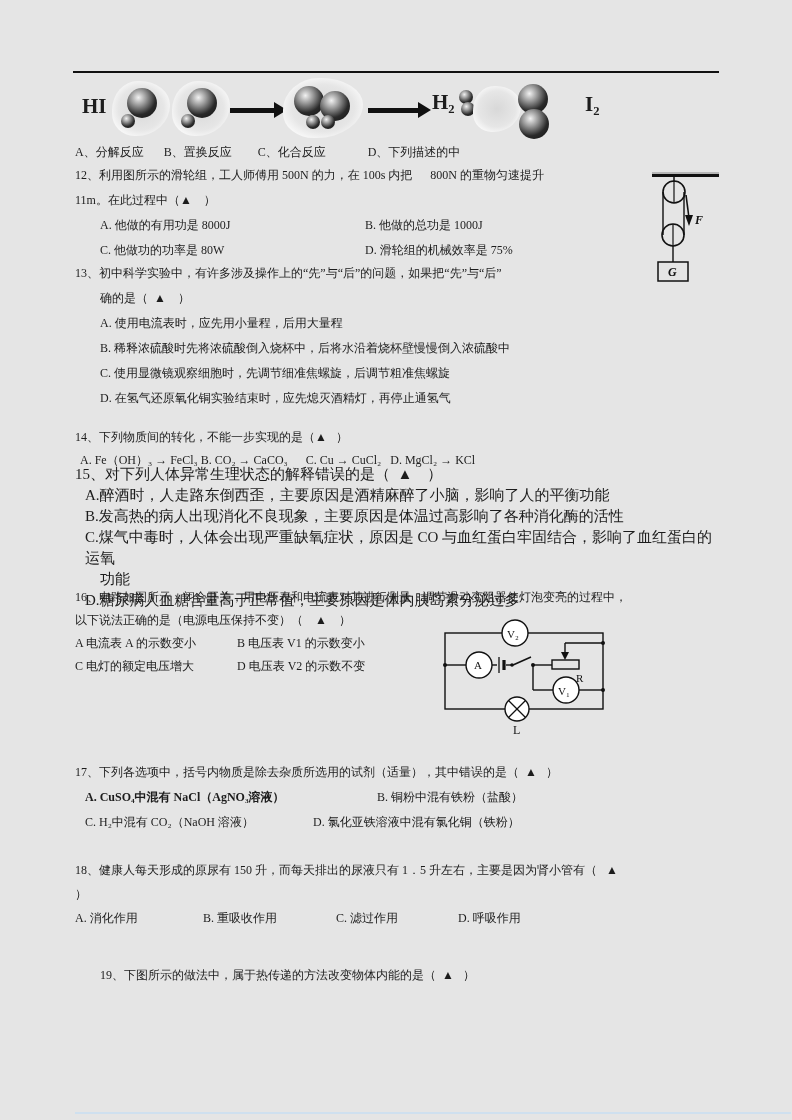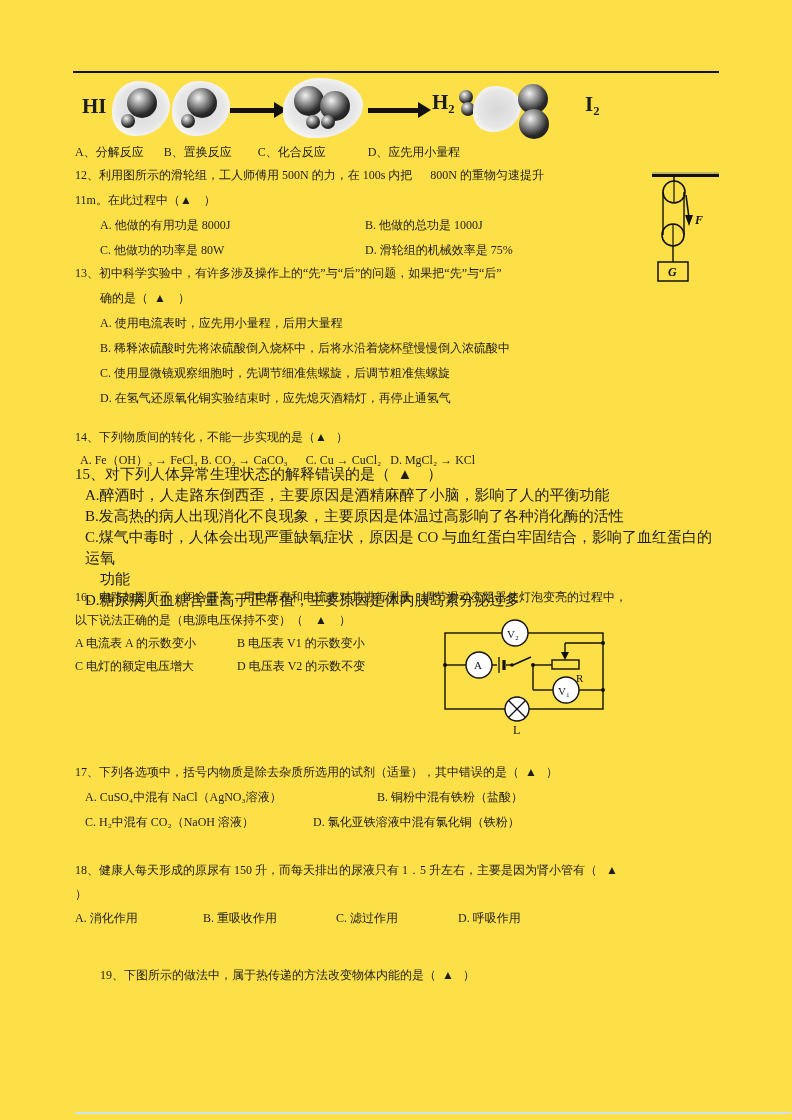--- a/index.html
+++ b/index.html
@@ -1,16 +1,16 @@
 <!DOCTYPE html>
 <html><head>
 <meta charset="utf-8">
 <style>
   html,body{margin:0;padding:0;background:#fff;}
-  .sheet{position:relative;width:792px;height:1120px;background:#fde047;overflow:hidden;
+  .sheet{position:relative;width:792px;height:1120px;background:#e5e5e5;overflow:hidden;
          font-family:"Liberation Serif","DejaVu Serif",serif;color:#1c1c1c;}
   .abs{position:absolute;}
   .line{white-space:pre-wrap;font-size:12px;line-height:25px;}
   .lh23 .line{line-height:23px;}
   .lh21 .line{font-size:15px;line-height:21px;}
   .lh24 .line{line-height:24px;}
   .indent{padding-left:25px;}
   .indent-sm{padding-left:10px;}
   .flexrow{display:flex;}
   .rule-top{border-top:2px solid #111;}
@@ -66,21 +66,21 @@
       <span class="sph sph-big" style="left:440px;top:6px;"></span>
       <span class="sph sph-big" style="left:441px;top:31px;"></span>
     </div>
     <span class="mol-label" style="left:507px;top:14px;">I₂</span>
   </div>
 
   <div class="abs flexrow" style="left:75px;top:140px;">
     <span class="line" style="margin-right:20px;">A、分解反应</span>
     <span class="line" style="margin-right:26px;">B、置换反应</span>
     <span class="line" style="margin-right:42px;">C、化合反应</span>
-    <span class="line">D、应先用小量程</span>
+    <span class="line">D、下列描述的中</span>
   </div>
 
   <div class="abs" style="left:75px;top:163px;width:568px;">
     <div class="line">12、利用图所示的滑轮组，工人师傅用 500N 的力，在 100s 内把      800N 的重物匀速提升</div>
     <div class="line">11m。在此过程中（▲    ）</div>
     <div class="flexrow indent">
       <div class="line" style="width:265px;">A. 他做的有用功是 8000J</div>
       <div class="line">B. 他做的总功是 1000J</div>
     </div>
     <div class="flexrow indent">
@@ -180,21 +180,21 @@
 
     <circle cx="77" cy="111" r="12" fill="#fff" stroke="#111" stroke-width="1.4"></circle>
     <line x1="68.5" y1="102.5" x2="85.5" y2="119.5" stroke="#111" stroke-width="1.2"></line>
     <line x1="85.5" y1="102.5" x2="68.5" y2="119.5" stroke="#111" stroke-width="1.2"></line>
     <text x="73" y="136" font-size="12" fill="#111">L</text>
   </svg>
 
   <div class="abs" style="left:75px;top:760px;width:660px;">
     <div class="line">17、下列各选项中，括号内物质是除去杂质所选用的试剂（适量），其中错误的是（  ▲   ）</div>
     <div class="flexrow indent-sm">
-      <div class="line" style="width:292px;">A. CuSO₄中混有 NaCl（AgNO₃溶液）</div>
+      <div class="line" style="width:292px;font-weight:bold;">A. CuSO₄中混有 NaCl（AgNO₃溶液）</div>
       <div class="line">B. 铜粉中混有铁粉（盐酸）</div>
     </div>
     <div class="flexrow indent-sm">
       <div class="line" style="width:228px;">C. H₂中混有 CO₂（NaOH 溶液）</div>
       <div class="line">D. 氯化亚铁溶液中混有氯化铜（铁粉）</div>
     </div>
   </div>
 
   <div class="abs lh24" style="left:75px;top:846px;width:680px;margin-top:12px;">
     <div class="line">18、健康人每天形成的原尿有 150 升，而每天排出的尿液只有 1．5 升左右，主要是因为肾小管有（   ▲</div>

